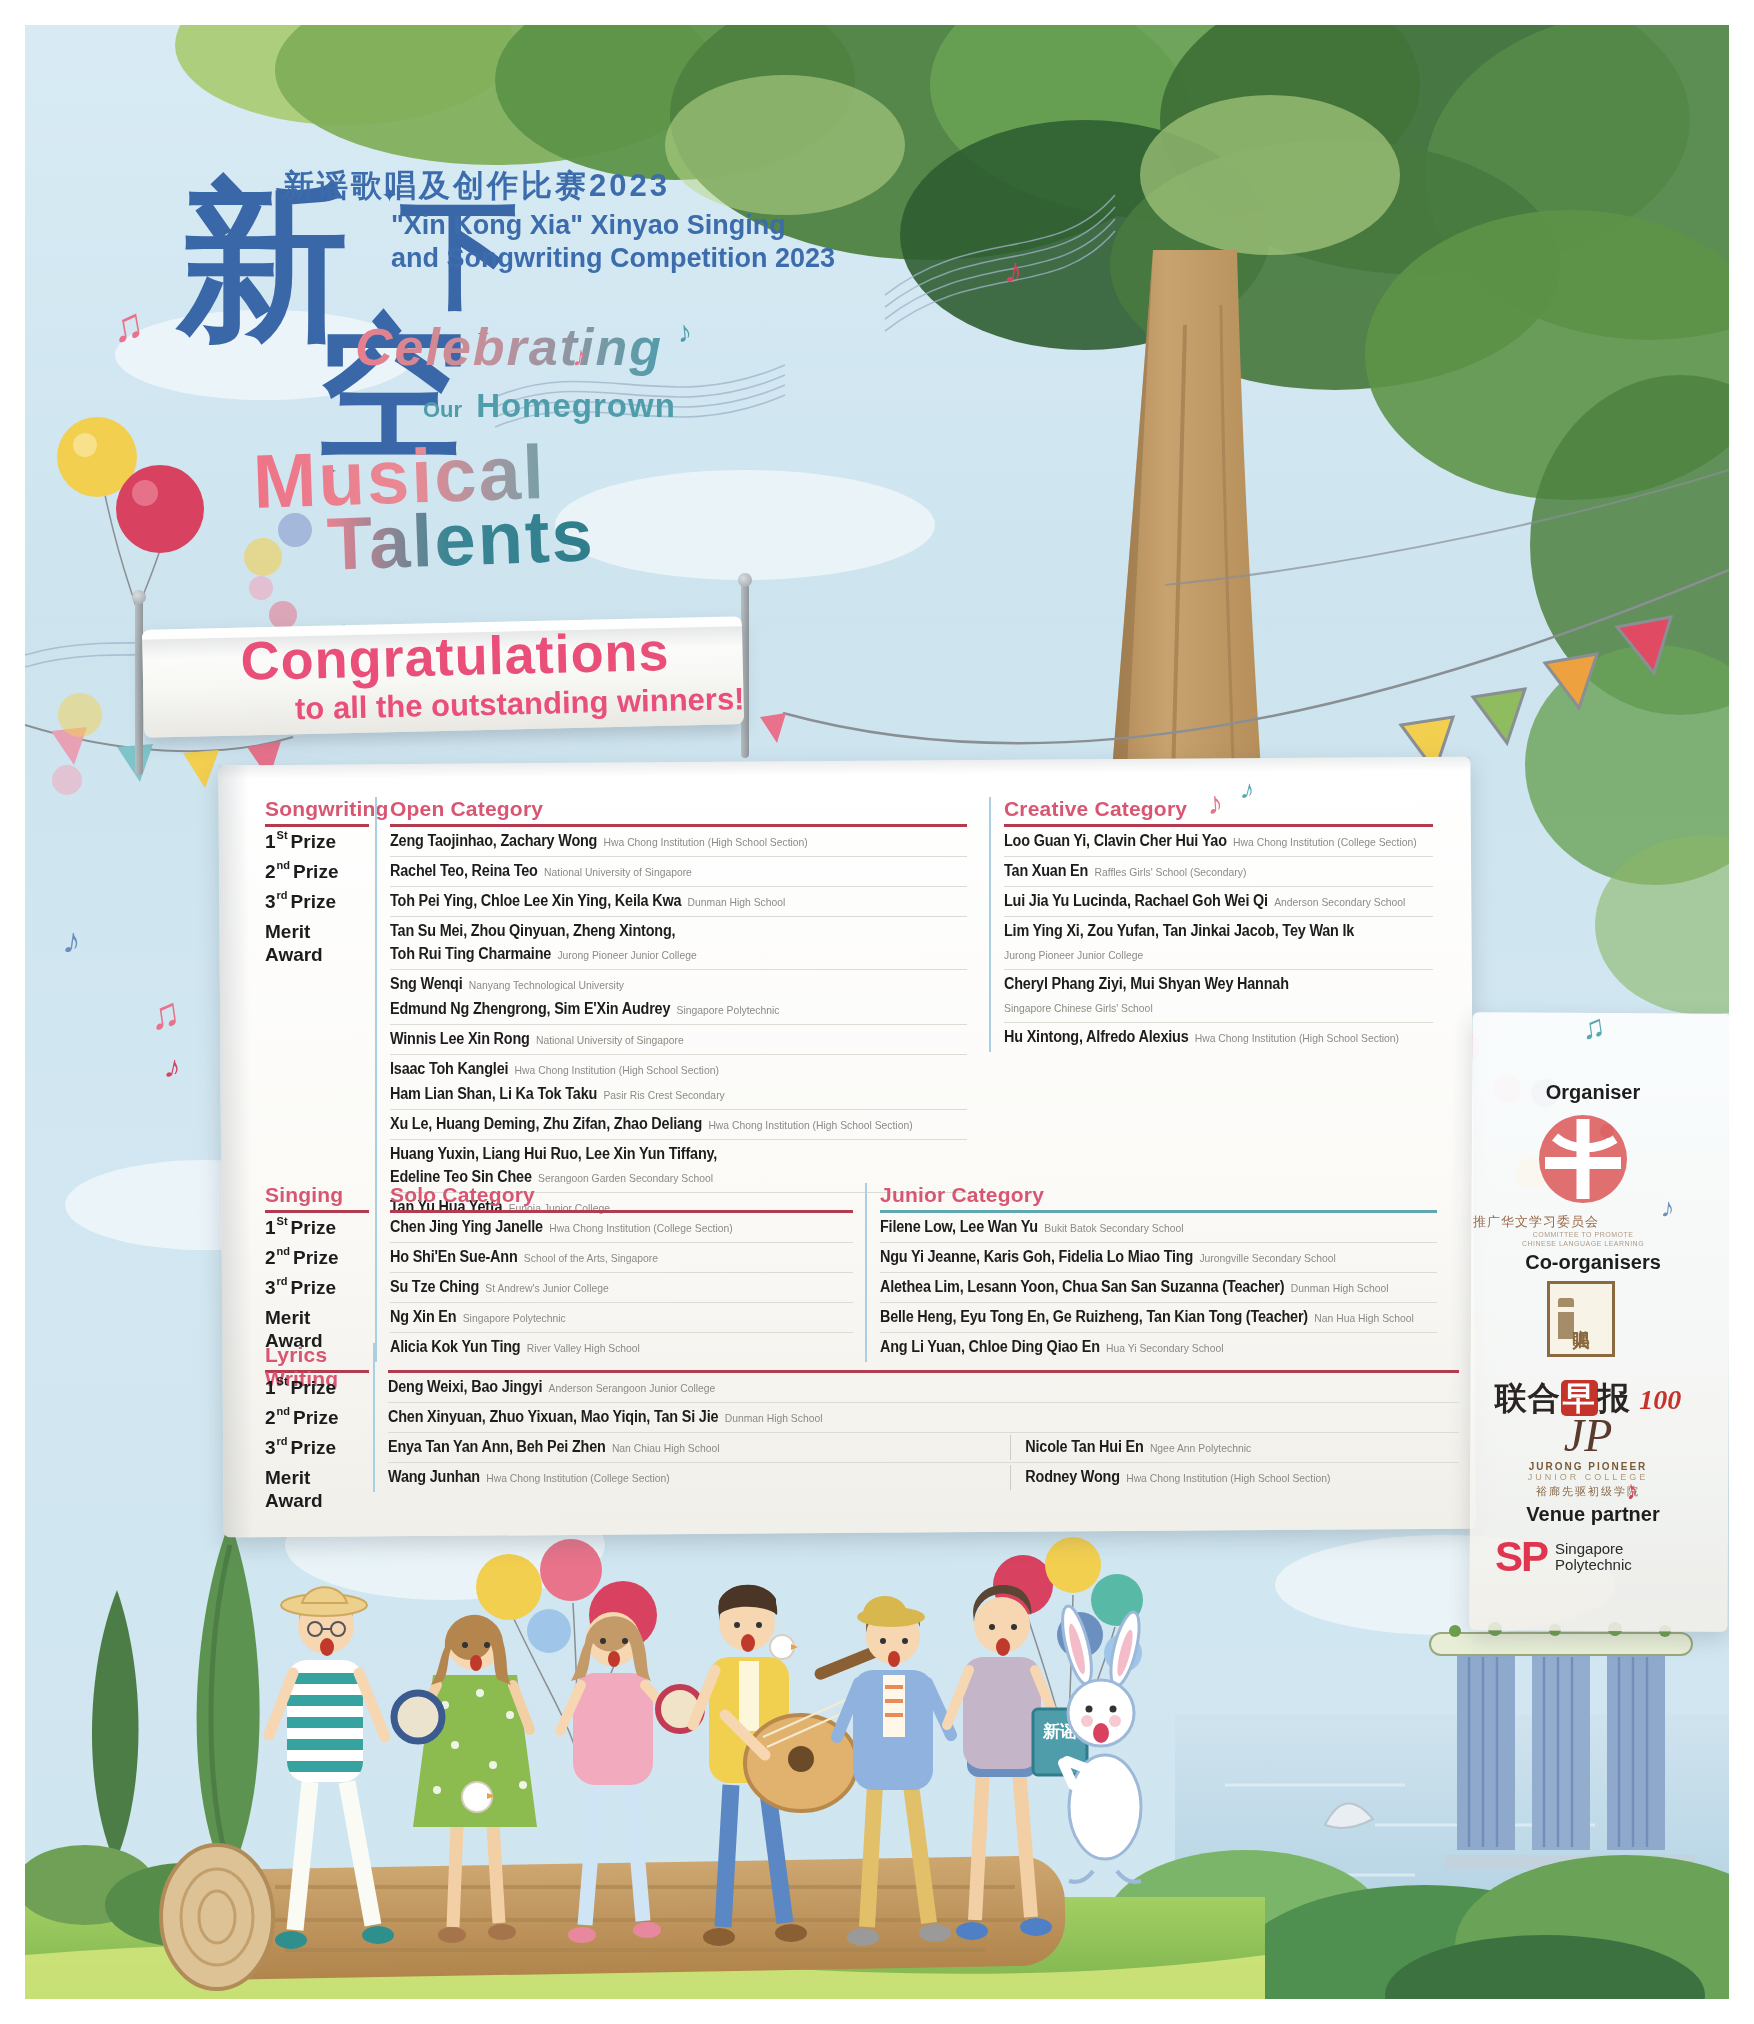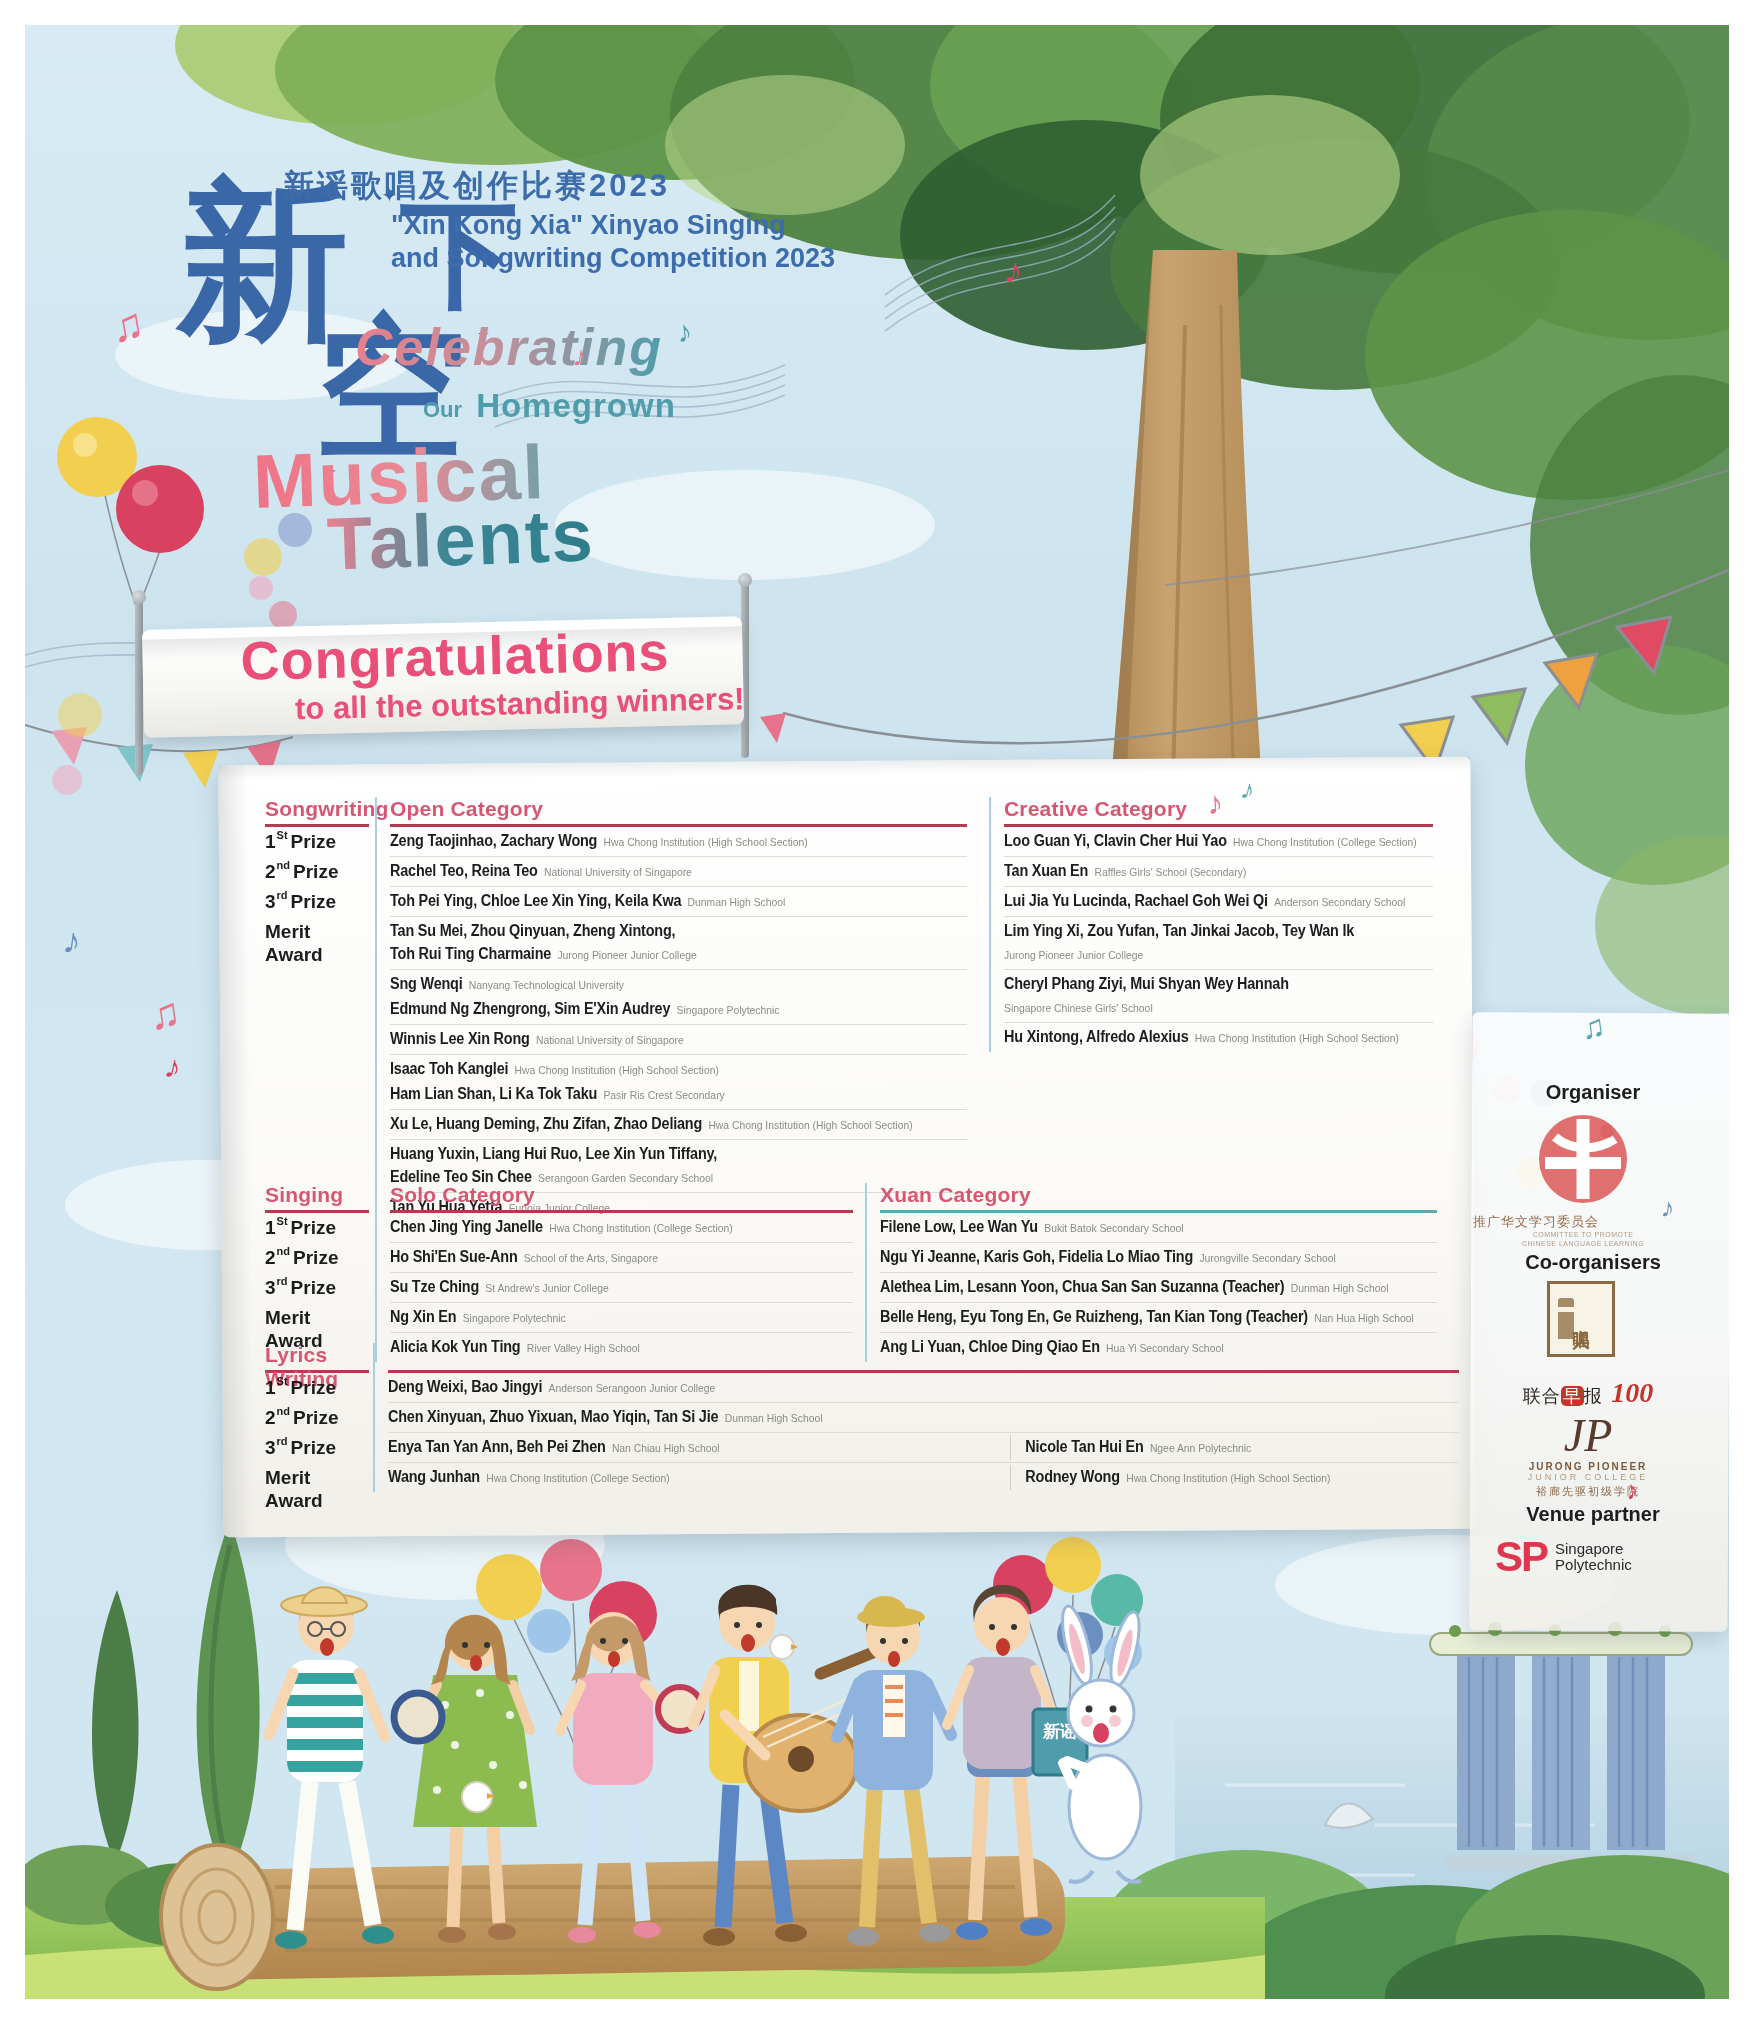--- a/index.html
+++ b/index.html
@@ -75,21 +75,21 @@
   .org-logo{position:absolute;left:1510px;top:1086px;width:96px;height:96px;}
   .org-cn{position:absolute;left:1448px;top:1188px;width:220px;text-align:left;font-size:13px;color:#9b6a4a;letter-spacing:1px;}
   .org-en{position:absolute;left:1448px;top:1205px;width:220px;text-align:center;font-size:7px;color:#b09a85;line-height:9px;letter-spacing:.5px;}
   .tcr-seal{position:absolute;left:1522px;top:1256px;width:68px;height:76px;border:3px solid #8a6a3e;
       background:#f8f3e7;box-sizing:border-box;display:flex;align-items:center;justify-content:center;}
   .tcr-seal .chars{writing-mode:vertical-rl;font-size:17px;font-weight:bold;color:#8a6a3e;letter-spacing:2px;}
   .tcr-seal::before{content:"";position:absolute;left:8px;top:14px;width:16px;height:46px;background:
       linear-gradient(180deg,#8a6a3e 20%,transparent 20%,transparent 30%,#8a6a3e 30%,#8a6a3e 90%,transparent 90%);
       opacity:.75;border-radius:3px;}
   .zb-logo{position:absolute;left:1448px;top:1352px;width:230px;text-align:center;white-space:nowrap;}
-  .zb-cn{font-size:18px;font-weight:normal;color:#2a2422;font-family:"Liberation Serif",serif;letter-spacing:1px;}
+  .zb-cn{font-size:32px;font-weight:bold;color:#2a2422;font-family:"Liberation Serif",serif;letter-spacing:1px;}
   .zb-cn .red{background:#c5332b;color:#fff;border-radius:5px;padding:0 2px;}
   .zb-num{font-size:28px;font-weight:bold;font-style:italic;color:#c5332b;font-family:"Liberation Serif",serif;margin-left:4px;}
   .jp-logo{position:absolute;left:1448px;top:1388px;width:230px;text-align:center;}
   .jp-mono{font-family:"Liberation Serif",serif;font-style:italic;font-size:46px;color:#5a3a2e;line-height:46px;}
   .jp-l1{font-size:10px;font-weight:bold;color:#7a5a38;letter-spacing:2px;margin-top:2px;}
   .jp-l2{font-size:9px;color:#b09a7a;letter-spacing:3px;}
   .jp-cn{font-size:11px;color:#8a6a4a;letter-spacing:2px;margin-top:2px;}
   .sp-logo{position:absolute;left:1470px;top:1508px;display:flex;align-items:center;}
   .sp-abbr{font-size:42px;font-weight:bold;color:#e0354f;letter-spacing:-2px;margin-right:8px;}
   .sp-name{font-size:15px;color:#2a2a2a;line-height:16px;text-align:left;}
@@ -598,21 +598,21 @@
               <div class="ln"><span class="nm">Su Tze Ching</span><span class="sch">St Andrew's Junior College</span></div>
             </div>
             <div class="entry">
               <div class="ln"><span class="nm">Ng Xin En</span><span class="sch">Singapore Polytechnic</span></div>
             </div>
             <div class="entry">
               <div class="ln"><span class="nm">Alicia Kok Yun Ting</span><span class="sch">River Valley High School</span></div>
             </div>
           </div>
           <div class="aw-col" style="left: 600px; width: 572px;">
-            <div class="aw-col-title" style="border-bottom-color: rgb(95, 168, 176);">Xuan Category</div>
+            <div class="aw-col-title" style="border-bottom-color: rgb(95, 168, 176);">Junior Category</div>
             <div class="entry">
               <div class="ln"><span class="nm">Filene Low, Lee Wan Yu</span><span class="sch">Bukit Batok Secondary School</span></div>
             </div>
             <div class="entry">
               <div class="ln"><span class="nm">Ngu Yi Jeanne, Karis Goh, Fidelia Lo Miao Ting</span><span class="sch">Jurongville Secondary School</span></div>
             </div>
             <div class="entry">
               <div class="ln"><span class="nm">Alethea Lim, Lesann Yoon, Chua San San Suzanna (Teacher)</span><span class="sch">Dunman High School</span></div>
             </div>
             <div class="entry">

